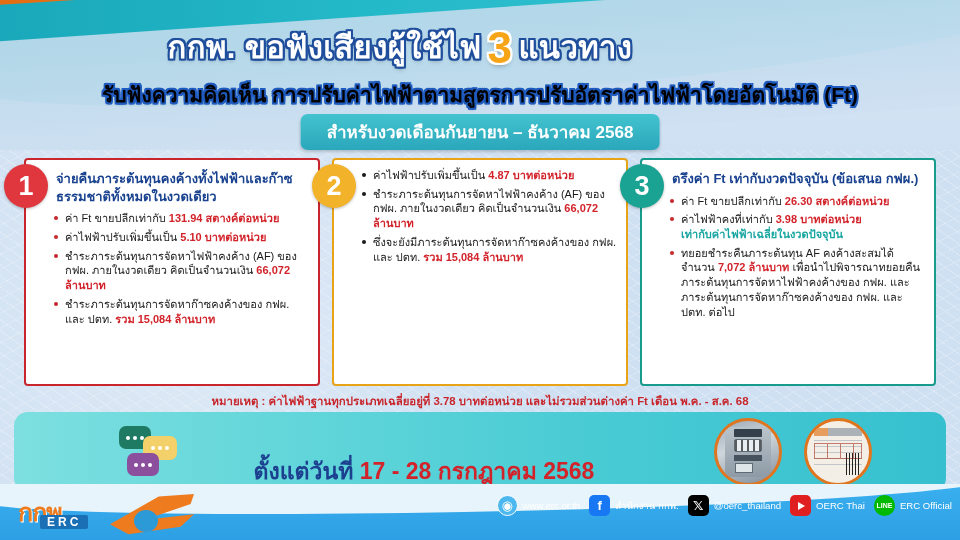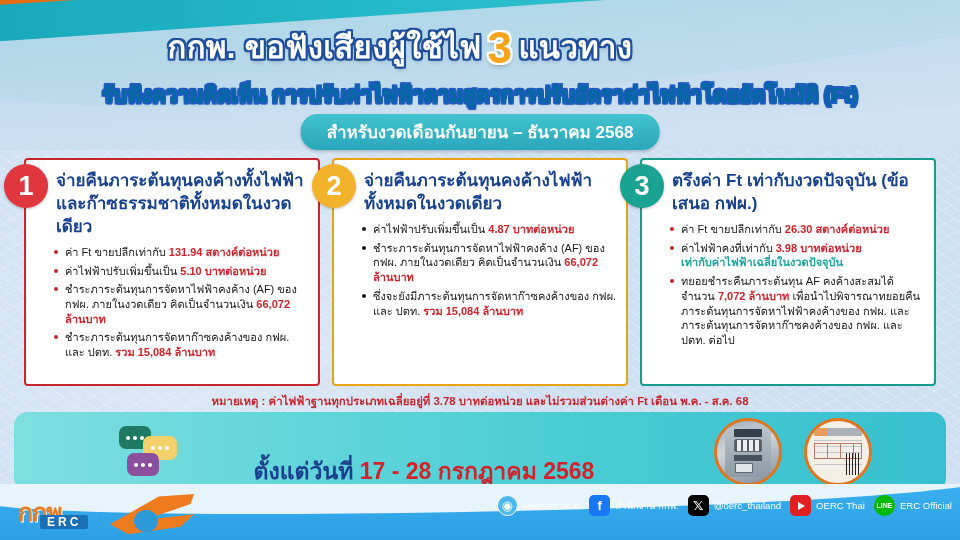--- a/index.html
+++ b/index.html
@@ -67,31 +67,31 @@
     margin: 0 6px;
     text-shadow:
       -2px -2px 0 #ffffff, 2px -2px 0 #ffffff, -2px 2px 0 #ffffff, 2px 2px 0 #ffffff,
       0 -2px 0 #ffffff, 0 2px 0 #ffffff, -2px 0 0 #ffffff, 2px 0 0 #ffffff,
       0 3px 5px rgba(0,0,0,.3);
   }
   #sub-title {
     position: absolute; top: 78px; left: 0; width: 960px;
     text-align: center; white-space: nowrap;
     font-size: 21px; font-weight: bold;
-    color: #0369a1;
+    color: #000000;
     text-shadow:
       -1.6px -1.6px 0 #1f5bbf, 1.6px -1.6px 0 #1f5bbf, -1.6px 1.6px 0 #1f5bbf, 1.6px 1.6px 0 #1f5bbf,
       0 -1.6px 0 #1f5bbf, 0 1.6px 0 #1f5bbf, -1.6px 0 0 #1f5bbf, 1.6px 0 0 #1f5bbf,
       0 2px 3px rgba(0,0,0,.22);
   }
   #period-banner {
     position: absolute; top: 114px; left: 50%; transform: translateX(-50%);
     padding: 4px 26px 5px;
     background: linear-gradient(180deg,#43c3cf,#2aa7bb);
-    border-radius: 17px;
+    border-radius: 7px;
     color: #ffffff; font-size: 17px; font-weight: bold; white-space: nowrap;
     box-shadow: 0 2px 3px rgba(0,0,0,.18);
   }
 
   
   #cards { position: absolute; top: 158px; left: 24px; width: 912px; height: 228px; display: flex; gap: 12px; }
   .card {
     position: relative; flex: 1;
     background: #ffffff;
     border: 2.5px solid #c8262c;
@@ -104,21 +104,21 @@
     position: absolute; left: -22px; top: 4px;
     width: 44px; height: 44px; border-radius: 50%;
     background: #e0373e;
     color: #ffffff; font-size: 27px; font-weight: bold;
     display: flex; align-items: center; justify-content: center;
     box-shadow: 0 1px 3px rgba(0,0,0,.25);
   }
   .card.c2 .badge { background: #f2b229; }
   .card.c3 .badge { background: #1aa392; }
   .card-head {
-    color: #18418f; font-size: 17px; font-weight: bold;
+    color: #18418f; font-size: 13px; font-weight: bold;
     line-height: 1.35; margin: 2px 0 6px 0; padding-left: 4px;
   }
   .card.c3 .card-head { color: #18418f; }
   ul.bullets { list-style: none; }
   ul.bullets > li {
     position: relative; padding-left: 13px; margin-bottom: 4px;
     font-size: 11px; line-height: 1.34; color: #1b1b1b;
   }
   ul.bullets > li::before {
     content: ""; position: absolute; left: 2px; top: 5px;
@@ -262,21 +262,20 @@
       <ul class="bullets">
         <li><span>ค่า Ft ขายปลีกเท่ากับ </span><span class="hl">131.94 สตางค์ต่อหน่วย</span></li>
         <li><span>ค่าไฟฟ้าปรับเพิ่มขึ้นเป็น </span><span class="hl">5.10 บาทต่อหน่วย</span></li>
         <li><span>ชำระภาระต้นทุนการจัดหาไฟฟ้าคงค้าง (AF) ของ กฟผ. ภายในงวดเดียว คิดเป็นจำนวนเงิน </span><span class="hl">66,072 ล้านบาท</span></li>
         <li><span>ชำระภาระต้นทุนการจัดหาก๊าซคงค้างของ กฟผ. และ ปตท. </span><span class="hl">รวม 15,084 ล้านบาท</span></li>
       </ul>
     </div>
 
     <div class="card c2">
       <div class="badge">2</div>
-      <div class="card-head">จ่ายคืนภาระต้นทุนคงค้างไฟฟ้าทั้งหมดในงวดเดียว</div>
       <ul class="bullets">
         <li><span>ค่าไฟฟ้าปรับเพิ่มขึ้นเป็น </span><span class="hl">4.87 บาทต่อหน่วย</span></li>
         <li><span>ชำระภาระต้นทุนการจัดหาไฟฟ้าคงค้าง (AF) ของ กฟผ. ภายในงวดเดียว คิดเป็นจำนวนเงิน </span><span class="hl">66,072 ล้านบาท</span></li>
         <li><span>ซึ่งจะยังมีภาระต้นทุนการจัดหาก๊าซคงค้างของ กฟผ. และ ปตท. </span><span class="hl">รวม 15,084 ล้านบาท</span></li>
       </ul>
     </div>
 
     <div class="card c3">
       <div class="badge">3</div>
       <div class="card-head">ตรึงค่า Ft เท่ากับงวดปัจจุบัน (ข้อเสนอ กฟผ.)</div>

